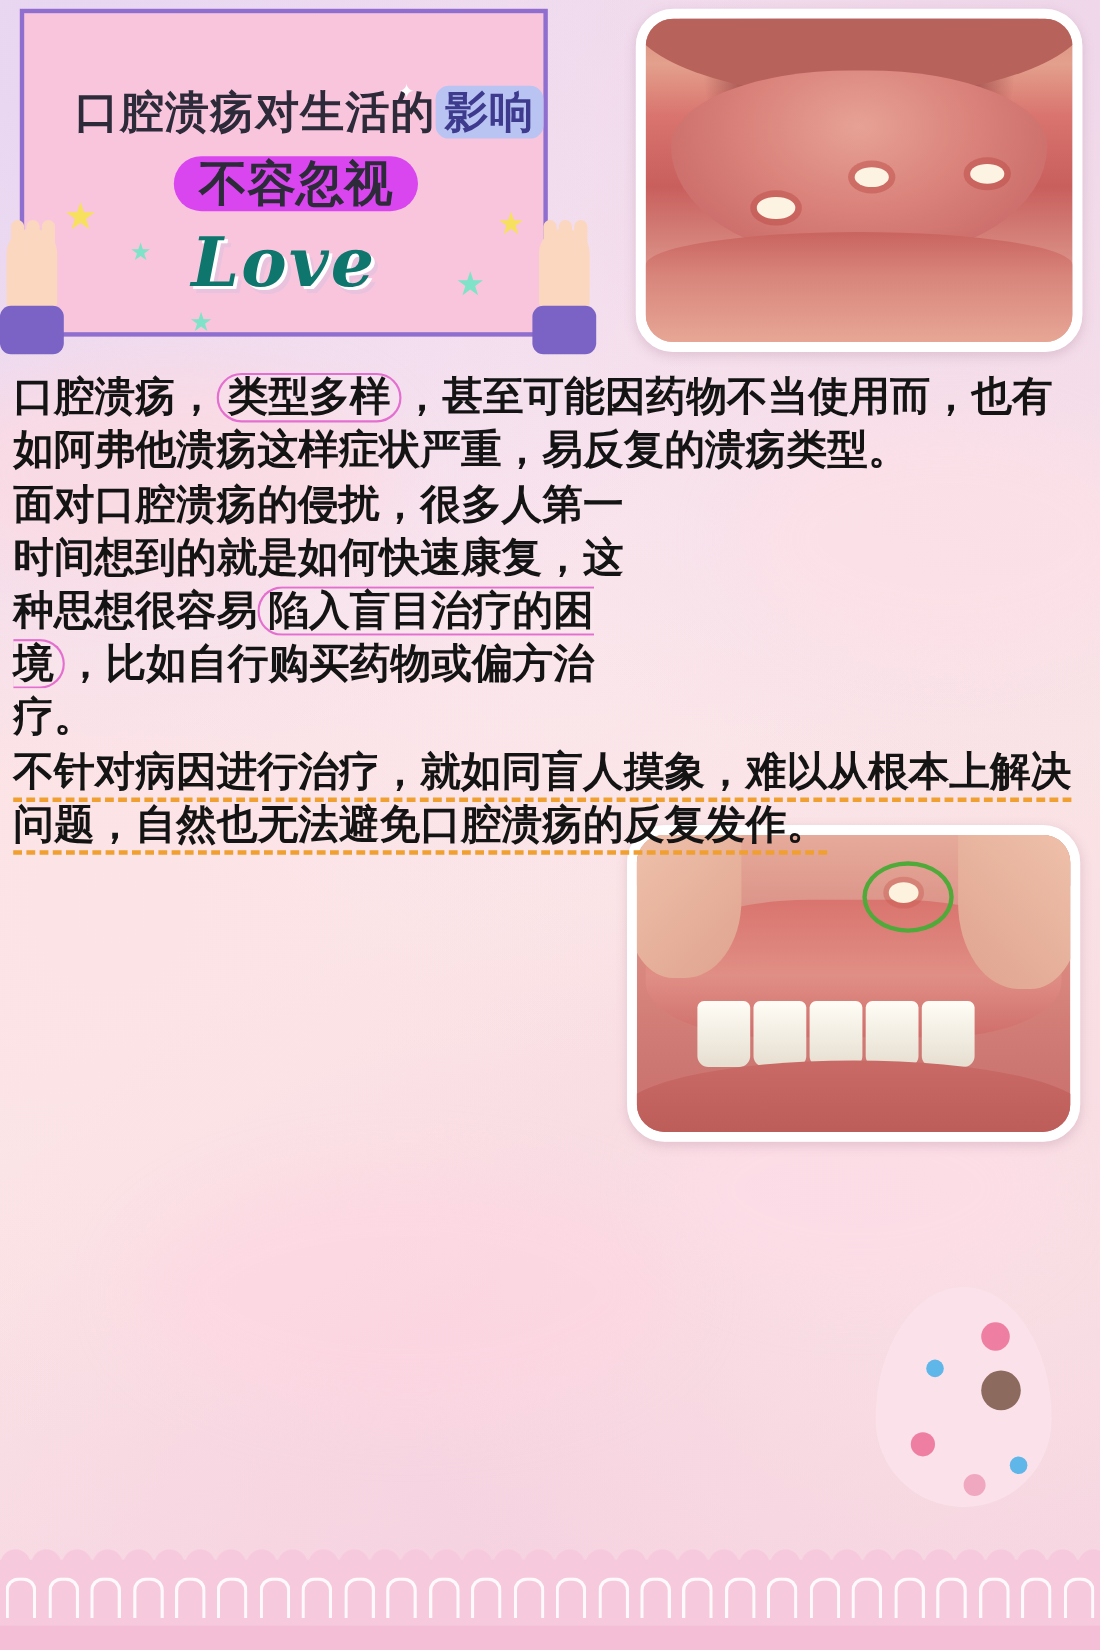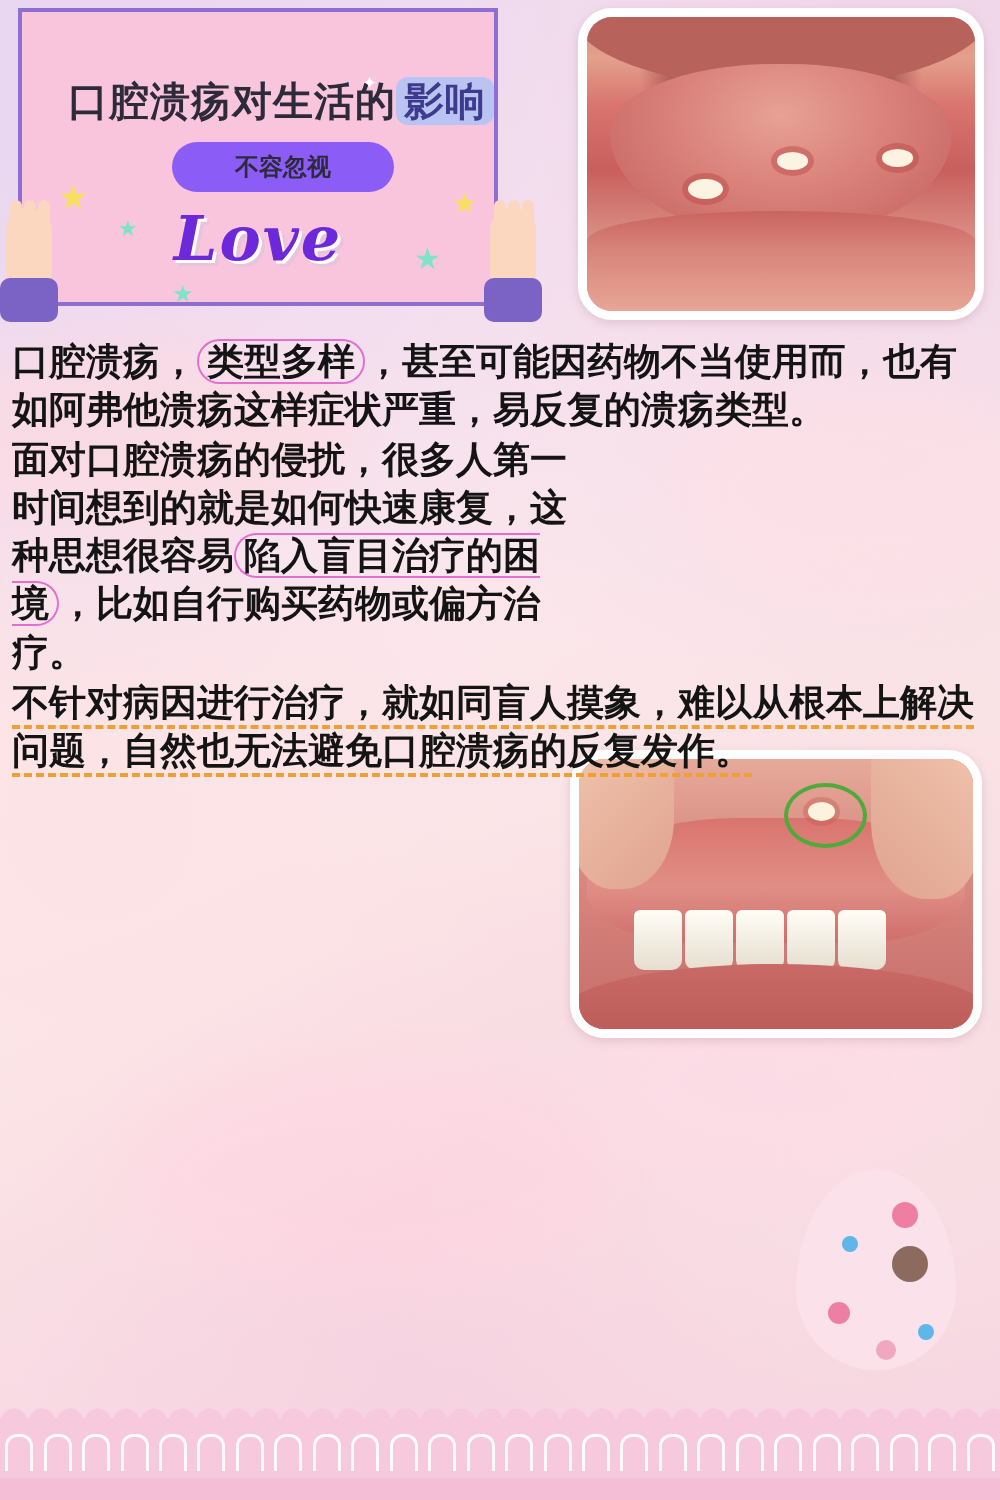--- a/index.html
+++ b/index.html
@@ -35,29 +35,29 @@
   .title1{
     position:absolute;left:0;right:0;top:62px;text-align:right;
     font-size:40px;font-weight:700;color:#2d2a3a;letter-spacing:1px;
     white-space:nowrap;
     padding-left:41px;
   }
   .title1 .hl{
     color:#3e3b8f;background:#b9c4f2;border-radius:12px;padding:2px 8px;
   }
   .title2{
-    position:absolute;left:150px;top:130px;width:222px;height:50px;
-    background:#8b5cf6;border-radius:25px;
-    font-size:24px;font-weight:700;color:#2d2a3a;
+    position:absolute;left:136px;top:130px;width:222px;height:50px;
+    background:#d946ef;border-radius:25px;
+    font-size:44px;font-weight:700;color:#2d2a3a;
     display:flex;align-items:center;justify-content:center;
   }
   .love{
     position:absolute;left:0;right:0;top:190px;text-align:center;
     font-family:"DejaVu Serif",serif;
-    font-size:62px;font-style:italic;font-weight:700;color:#6d28d9;
+    font-size:62px;font-style:italic;font-weight:700;color:#0f766e;
     text-shadow:3px 3px 0 #ffffff, 6px 6px 0 #e9c2dd;
     letter-spacing:2px;
   }
   .st{position:absolute;font-size:34px;line-height:1;}
   .s1{left:36px;top:168px;color:#f6e05e;}
   .s2{left:96px;top:206px;color:#7ee3c8;font-size:22px;}
   .s3{left:430px;top:178px;color:#f6e05e;font-size:28px;}
   .s4{left:392px;top:232px;color:#7ee3c8;font-size:30px;}
   .s5{left:150px;top:270px;color:#7ee3c8;font-size:24px;}
   .s6{left:340px;top:62px;color:#ffffff;font-size:18px;}

